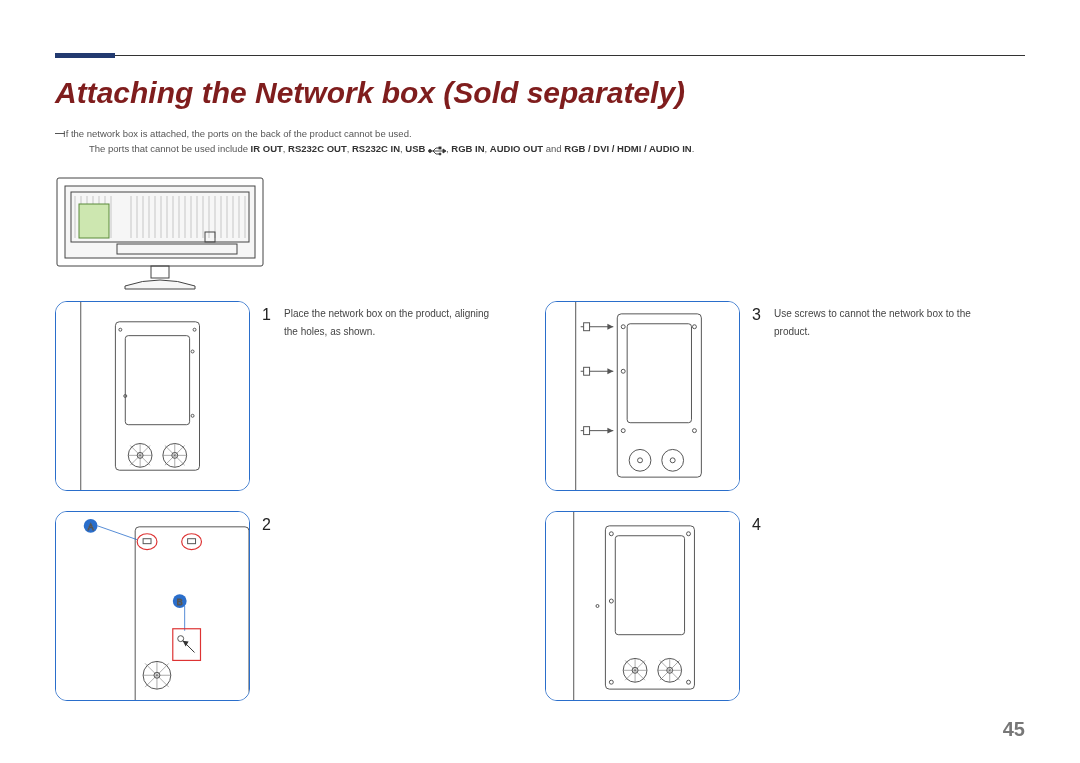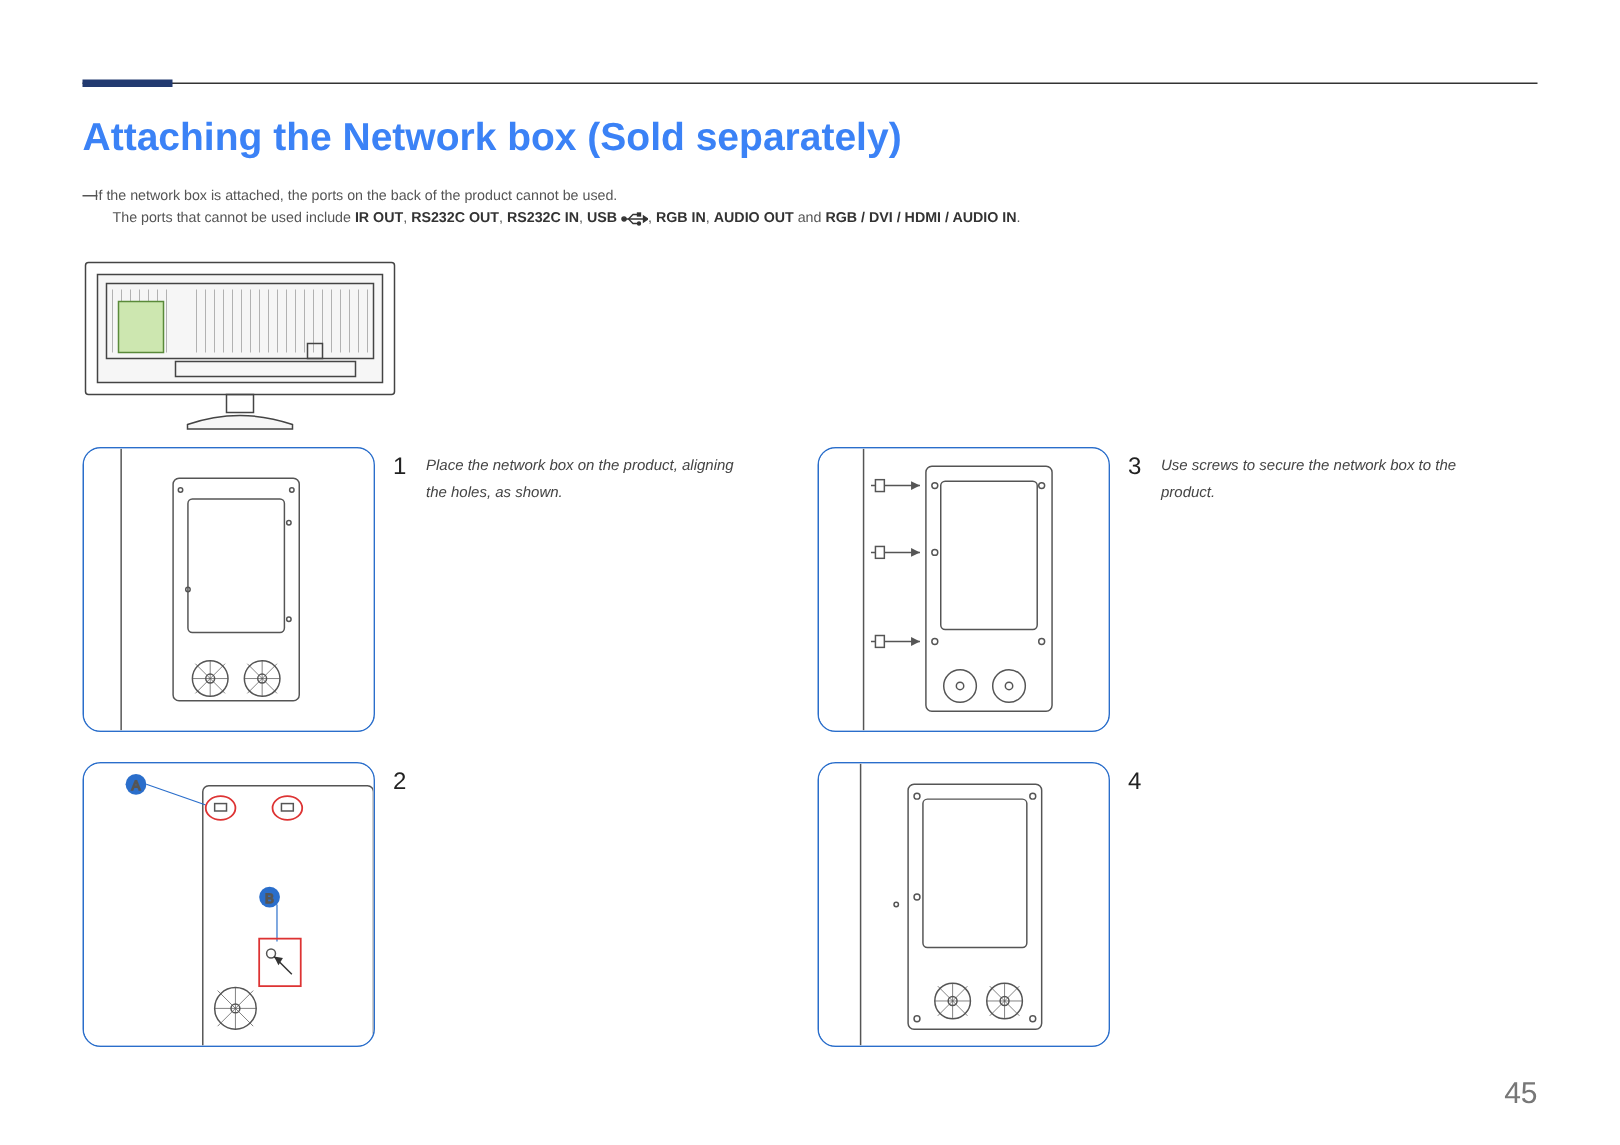--- a/index.html
+++ b/index.html
@@ -23,45 +23,46 @@
   .header-rule::before {
     content: "";
     position: absolute;
     top: -3px;
     left: 0;
     width: 60px;
     height: 5px;
     background: #223a70;
   }
   h1.title {
-    color: #3b82f6;
-    font-size: 26px;
+    color: #7f1d1d;
+    font-size: 30px;
     font-weight: 600;
     margin: 10px 0 16px 0;
+    font-style: italic;
   }
   .note {
     font-size: 9.5px;
     color: #555;
     line-height: 1.6;
     margin-left: 8px;
     position: relative;
   }
   .note::before {
     content: "";
     position: absolute;
     left: -8px;
     top: 0;
     width: 10px;
     height: 1px;
     background: #555;
     transform: translateY(7px);
   }
   .note .line2 {
     display: block;
-    margin-left: 12px;
+    margin-left: 26px;
   }
   .note strong { font-weight: 700; color: #333; }
   .usb-icon {
     display: inline-block;
     vertical-align: middle;
     width: 18px;
     height: 10px;
   }
   .top-illustration {
     margin-top: 20px;
@@ -101,42 +102,42 @@
     line-height: 1.8;
     padding-top: 4px;
   }
   .step-num {
     font-size: 16px;
     font-weight: 300;
     color: #222;
     line-height: 1.2;
     min-width: 14px;
   }
-  .step-body { max-width: 210px; font-style: italic; }
+  .step-body { max-width: 210px; }
   .circ-label {
     display: inline-flex;
     align-items: center;
     justify-content: center;
     width: 12px;
     height: 12px;
     border-radius: 50%;
     background: #2a6ecb;
     color: #fff;
     font-size: 8px;
     font-weight: 700;
     line-height: 12px;
     vertical-align: middle;
   }
   .page-number {
     position: absolute;
     bottom: 22px;
     right: 55px;
     font-size: 20px;
     color: #777;
-    font-weight: 400;
+    font-weight: 700;
     margin-top: 14px;
   }
 </style>
 </head>
 <body>
 
 <div class="page">
   <div class="header-rule"></div>
 
   <h1 class="title">Attaching the Network box (Sold separately)</h1>
@@ -340,21 +341,21 @@
 
               <circle cx="95" cy="160" r="11"></circle>
                 <circle cx="95" cy="160" r="2.5"></circle>
               <circle cx="128" cy="160" r="11"></circle>
                 <circle cx="128" cy="160" r="2.5"></circle>
             </g>
           </svg>
         </div>
         <div class="step-text">
           <div class="step-num">3</div>
-          <div class="step-body">Use screws to secure the network box to the product.</div>
+          <div class="step-body">Use screws to cannot the network box to the product.</div>
         </div>
       </div>
 
       <div class="step-row">
         <div class="thumb">
           <svg viewBox="0 0 195 190">
             <g stroke="#555" stroke-width="1" fill="none">
               <rect x="-5" y="-5" width="210" height="200" fill="#fff" stroke="none"></rect>
               <line x1="28" y1="0" x2="28" y2="190"></line>
               <rect x="60" y="14" width="90" height="165" rx="4"></rect>

